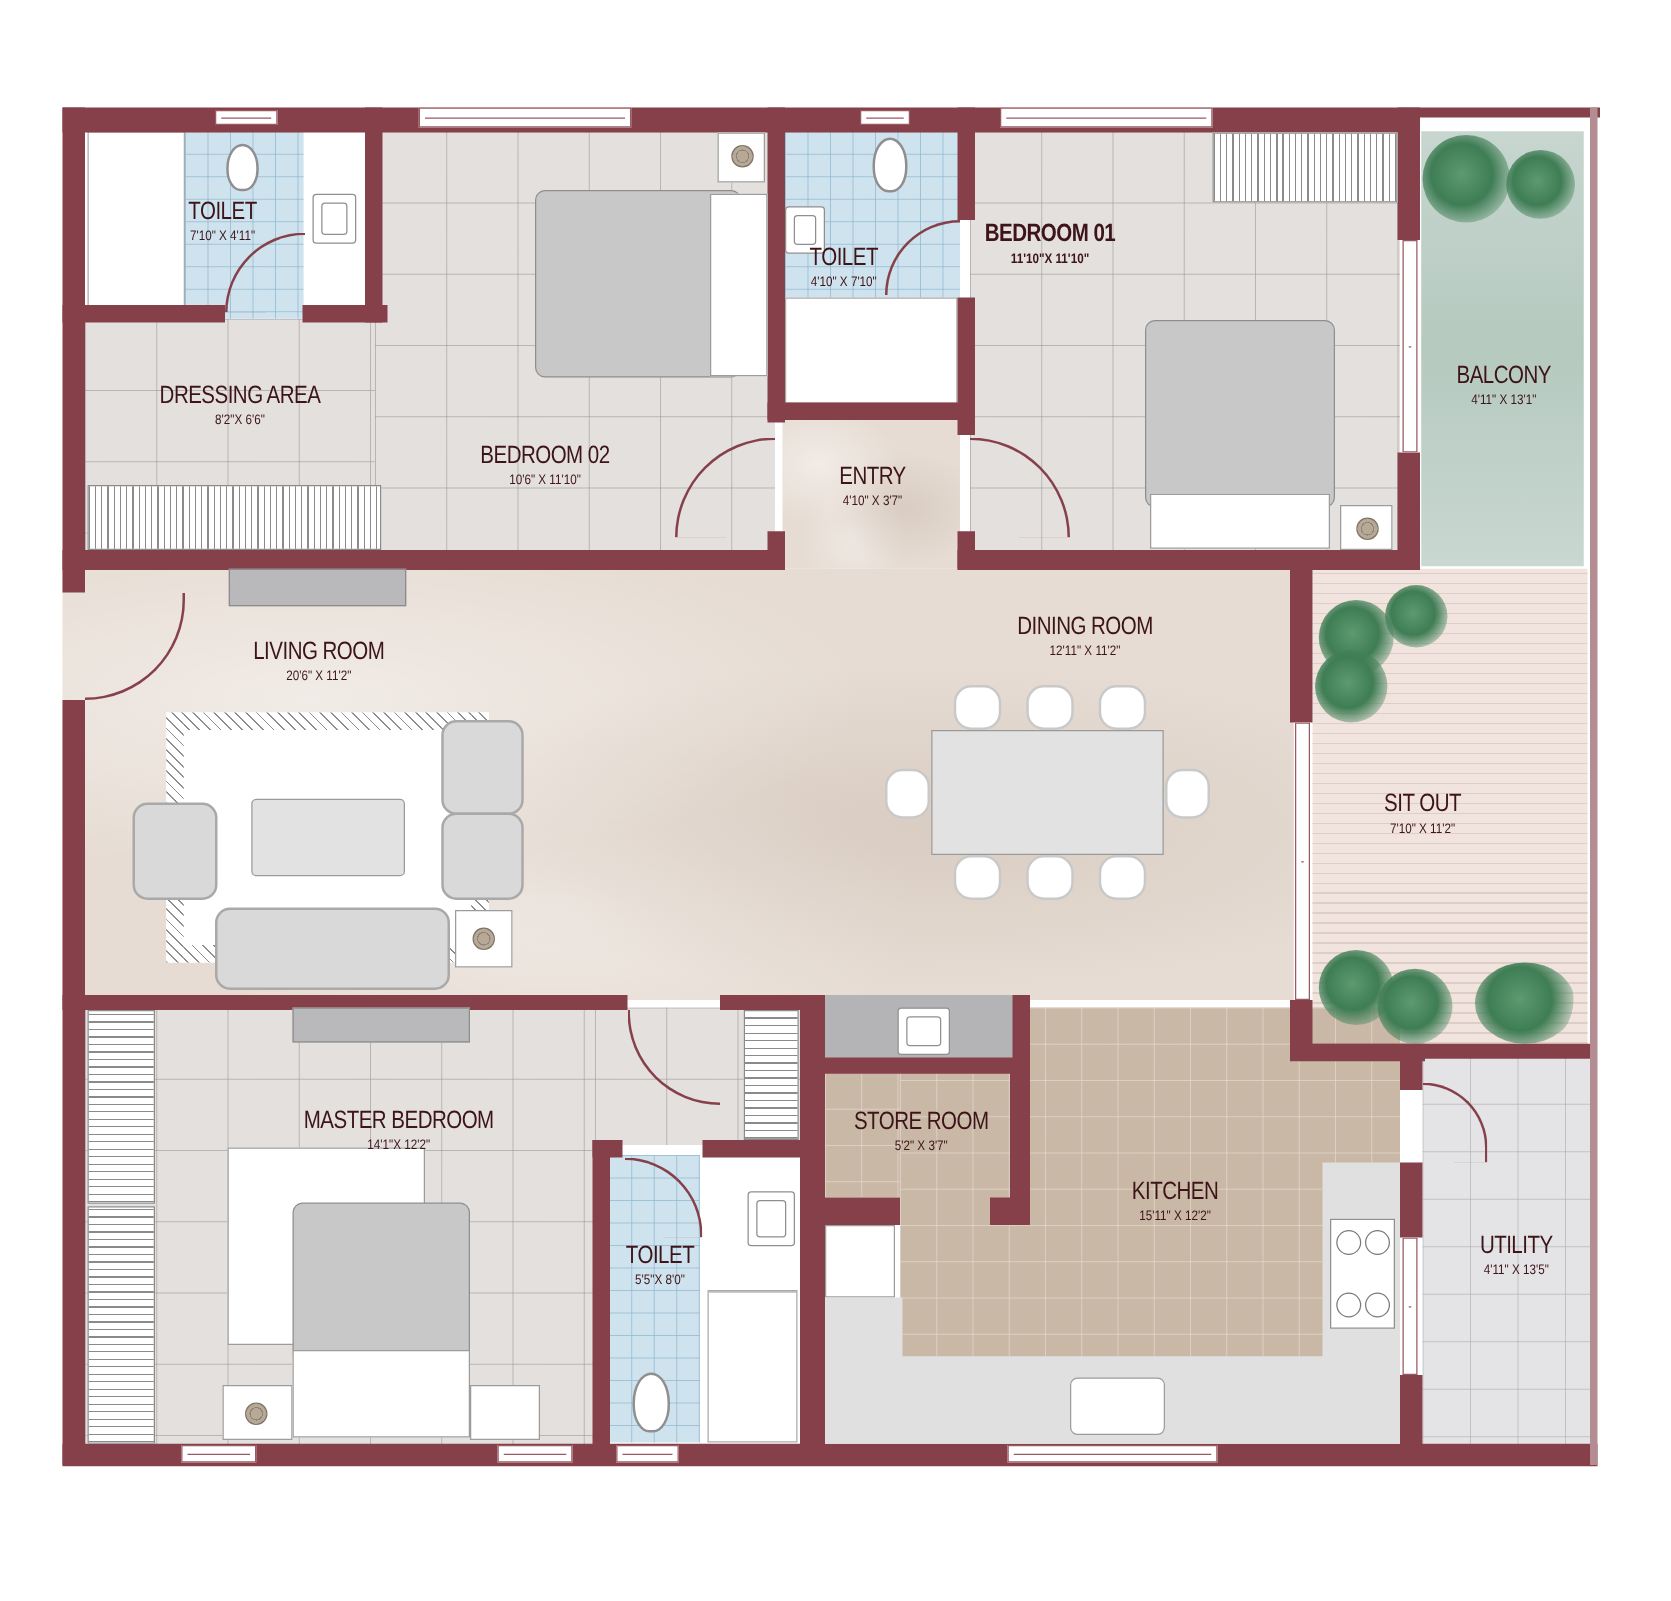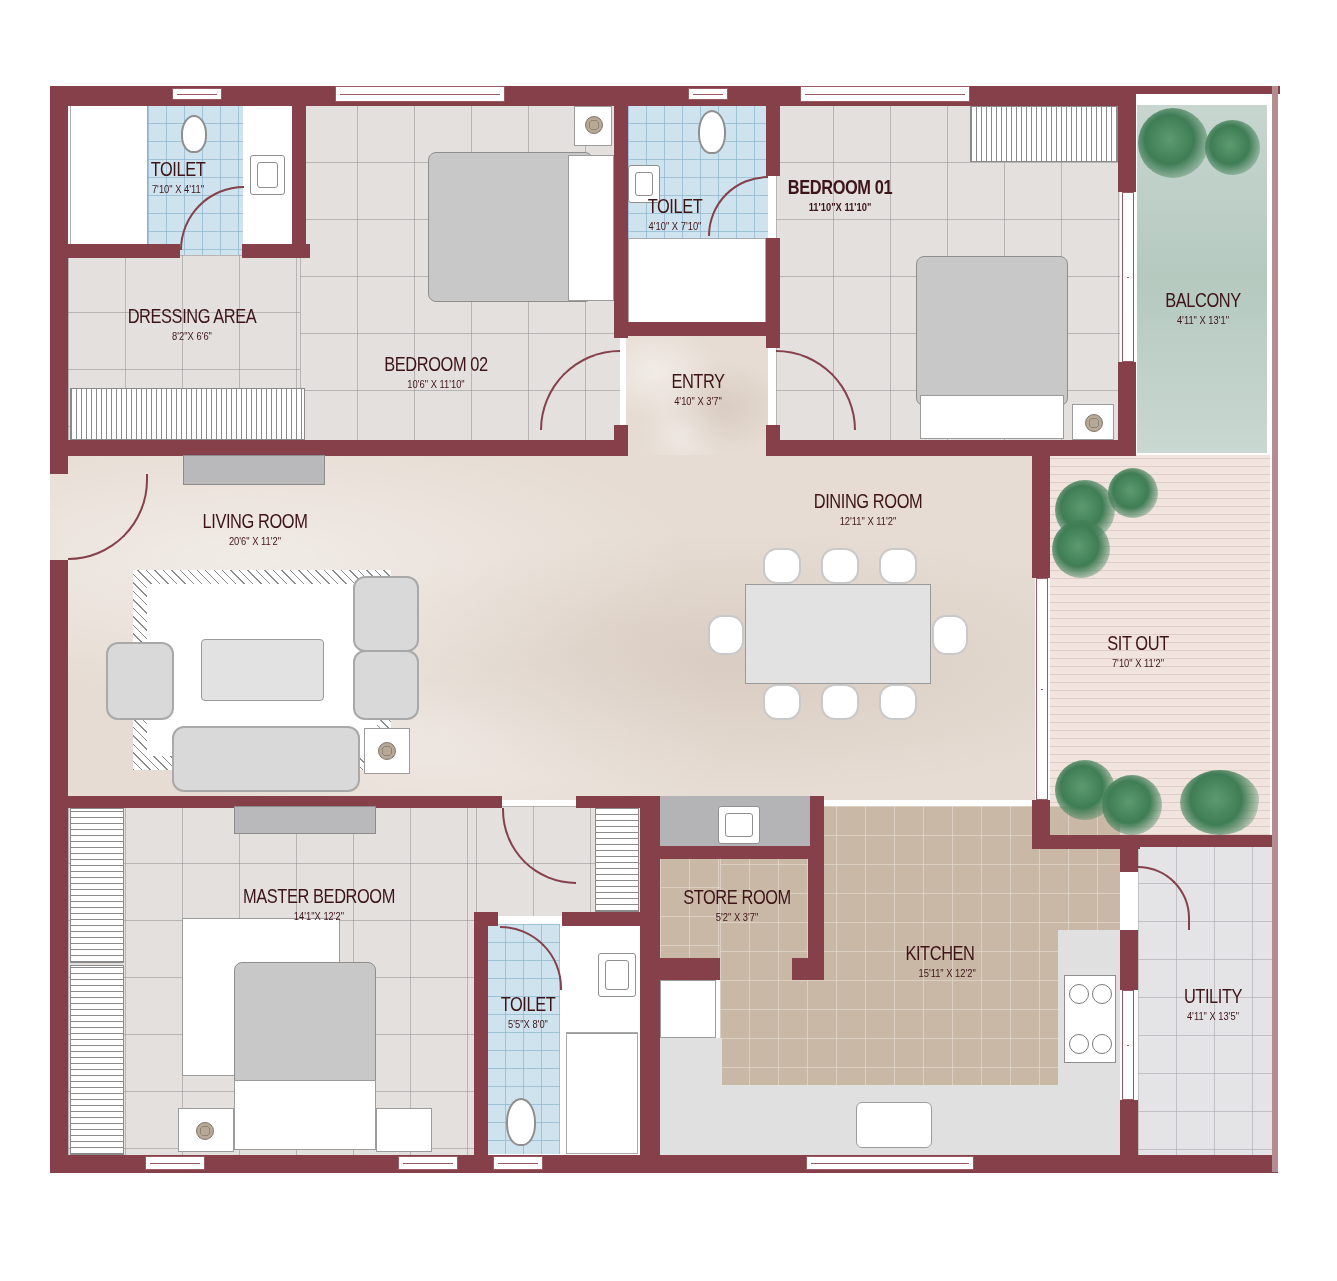--- a/index.html
+++ b/index.html
@@ -353,21 +353,21 @@
     <span class="room-dim">14'1"X 12'2"</span>
   </div>
   <div class="room-label" style="left:528px;top:993px;">
     <span class="room-name">TOILET</span>
     <span class="room-dim">5'5"X 8'0"</span>
   </div>
   <div class="room-label" style="left:737px;top:886px;">
     <span class="room-name">STORE ROOM</span>
     <span class="room-dim">5'2" X 3'7"</span>
   </div>
-  <div class="room-label" style="left:940px;top:942px;text-align:right;">
+  <div class="room-label" style="left:940px;top:942px;">
     <span class="room-name">KITCHEN</span>
     <span class="room-dim">15'11" X 12'2"</span>
   </div>
   <div class="room-label" style="left:1213px;top:985px;">
     <span class="room-name">UTILITY</span>
     <span class="room-dim">4'11" X 13'5"</span>
   </div>
 
 </div>
 

